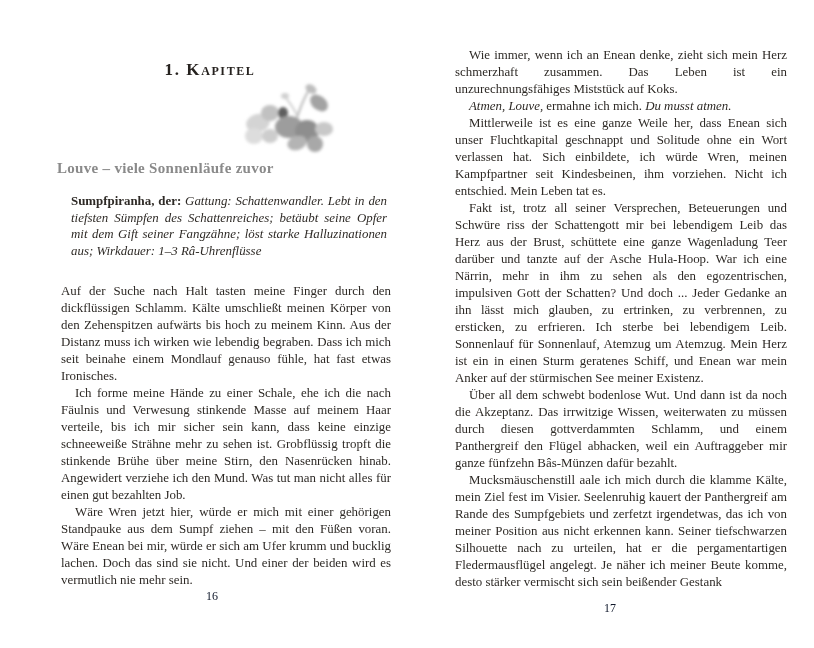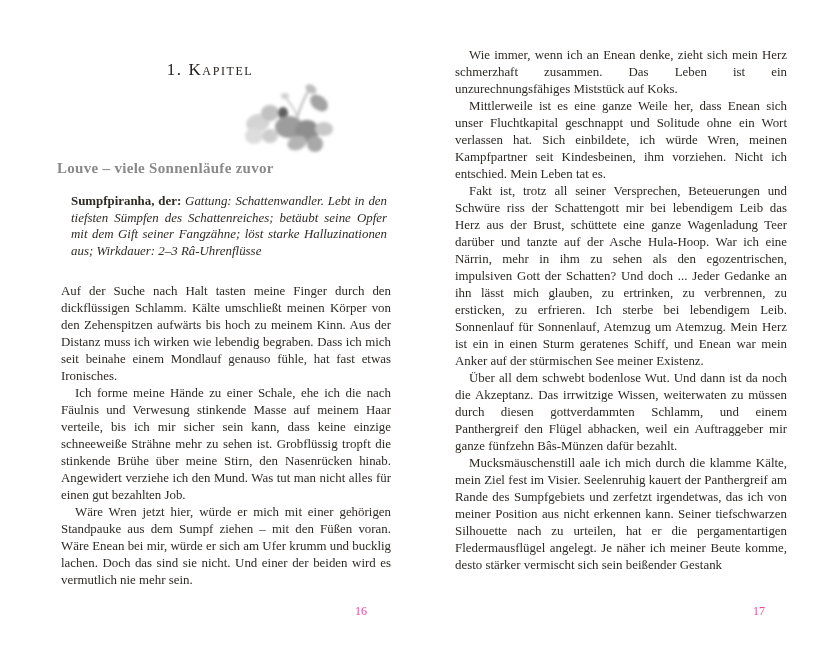--- a/index.html
+++ b/index.html
@@ -30,21 +30,21 @@
 
   .left-page {
     position: absolute;
     left: 57px;
     top: 60px;
     width: 330px;
     height: 540px;
   }
   .chapter-title {
     margin: 0;
-    font-weight: normal;
+    font-weight: bold;
     font-variant: small-caps;
     letter-spacing: 1.6px;
     font-size: 17px;
     text-align: center;
     color: #26221f;
     transform: translateX(-12px);
   }
   .flower {
     position: absolute;
     left: 183px;
@@ -78,27 +78,27 @@
   }
   .right-page {
     position: absolute;
     left: 455px;
     top: 47px;
     width: 332px;
     height: 545px;
   }
   .page-num {
     position: absolute;
-    top: 604px;
+    top: 589px;
     font-size: 12px;
-    color: #ec4899;
-    text-align: right;
+    color: #0f172a;
+    text-align: center;
   }
   .page-num.pn-left  { left: 57px;  width: 310px; }
-  .page-num.pn-right { left: 455px; width: 310px; }
+  .page-num.pn-right { left: 455px; width: 310px; margin-top: 12px; }
 </style>
 </head>
 <body>
 
 <div class="spread">
 
   <div class="left-page">
     <h1 class="chapter-title">1. Kapitel</h1>
 
     <div class="flower">
@@ -124,32 +124,33 @@
           <ellipse cx="84" cy="49" rx="9" ry="7" fill="#c8c8c8"></ellipse>
           <ellipse cx="57" cy="63" rx="10" ry="7" fill="#b4b4b4" transform="rotate(-18 57 63)"></ellipse>
           <ellipse cx="75" cy="64" rx="8" ry="8" fill="#a8a8a8"></ellipse>
         </g>
       </svg>
     </div>
 
     <div class="subtitle">Louve – viele Sonnenläufe zuvor</div>
 
     <div class="definition">
-        <p class="para"><span class="bd">Sumpfpiranha, der:</span><span> </span><span class="it">Gattung: Schattenwandler. Lebt in den tiefsten Sümpfen des Schattenreiches; betäubt seine Opfer mit dem Gift seiner Fangzähne; löst starke Halluzinationen aus; Wirkdauer: 2–3 Râ-Uhrenflüsse</span></p>
+        <p class="para"><span class="bd">Sumpfpiranha, der:</span><span> </span><span class="it">Gattung: Schattenwandler. Lebt in den tiefsten Sümpfen des Schattenreiches; betäubt seine Opfer mit dem Gift seiner Fangzähne; löst starke Halluzinationen aus; Wirkdauer: 1–3 Râ-Uhrenflüsse</span></p>
       </div>
 
     <div class="left-body">
         <p class="para"><span>Auf der Suche nach Halt tasten meine Finger durch den dickflüssigen Schlamm. Kälte umschließt meinen Körper von den Zehenspitzen aufwärts bis hoch zu meinem Kinn. Aus der Distanz muss ich wirken wie lebendig begraben. Dass ich mich seit beinahe einem Mondlauf genauso fühle, hat fast etwas Ironisches.</span></p>
         <p class="para indent"><span>Ich forme meine Hände zu einer Schale, ehe ich die nach Fäulnis und Verwesung stinkende Masse auf meinem Haar verteile, bis ich mir sicher sein kann, dass keine einzige schneeweiße Strähne mehr zu sehen ist. Grobflüssig tropft die stinkende Brühe über meine Stirn, den Nasenrücken hinab. Angewidert verziehe ich den Mund. Was tut man nicht alles für einen gut bezahlten Job.</span></p>
         <p class="para indent"><span>Wäre Wren jetzt hier, würde er mich mit einer gehörigen Standpauke aus dem Sumpf ziehen – mit den Füßen voran. Wäre Enean bei mir, würde er sich am Ufer krumm und bucklig lachen. Doch das sind sie nicht. Und einer der beiden wird es vermutlich nie mehr sein.</span></p>
       </div>
   </div>
 
   <div class="right-page">
       <p class="para indent"><span>Wie immer, wenn ich an Enean denke, zieht sich mein Herz schmerzhaft zusammen. Das Leben ist ein unzurechnungsfähiges Miststück auf Koks.</span></p>
+      <p class="para indent"><span class="it">Atmen, Louve,</span><span> ermahne ich mich. </span><span class="it">Du musst atmen.</span></p>
       <p class="para indent"><span>Mittlerweile ist es eine ganze Weile her, dass Enean sich unser Fluchtkapital geschnappt und Solitude ohne ein Wort verlassen hat. Sich einbildete, ich würde Wren, meinen Kampfpartner seit Kindesbeinen, ihm vorziehen. Nicht ich entschied. Mein Leben tat es.</span></p>
       <p class="para indent"><span>Fakt ist, trotz all seiner Versprechen, Beteuerungen und Schwüre riss der Schattengott mir bei lebendigem Leib das Herz aus der Brust, schüttete eine ganze Wagenladung Teer darüber und tanzte auf der Asche Hula-Hoop. War ich eine Närrin, mehr in ihm zu sehen als den egozentrischen, impulsiven Gott der Schatten? Und doch ... Jeder Gedanke an ihn lässt mich glauben, zu ertrinken, zu verbrennen, zu ersticken, zu erfrieren. Ich sterbe bei lebendigem Leib. Sonnenlauf für Sonnenlauf, Atemzug um Atemzug. Mein Herz ist ein in einen Sturm geratenes Schiff, und Enean war mein Anker auf der stürmischen See meiner Existenz.</span></p>
       <p class="para indent"><span>Über all dem schwebt bodenlose Wut. Und dann ist da noch die Akzeptanz. Das irrwitzige Wissen, weiterwaten zu müssen durch diesen gottverdammten Schlamm, und einem Panthergreif den Flügel abhacken, weil ein Auftraggeber mir ganze fünfzehn Bâs-Münzen dafür bezahlt.</span></p>
       <p class="para indent"><span>Mucksmäuschenstill aale ich mich durch die klamme Kälte, mein Ziel fest im Visier. Seelenruhig kauert der Panthergreif am Rande des Sumpfgebiets und zerfetzt irgendetwas, das ich von meiner Position aus nicht erkennen kann. Seiner tiefschwarzen Silhouette nach zu urteilen, hat er die pergamentartigen Fledermausflügel angelegt. Je näher ich meiner Beute komme, desto stärker vermischt sich sein beißender Gestank</span></p>
     </div>
 
   <div class="page-num pn-left">16</div>
 
   <div class="page-num pn-right">17</div>
 

